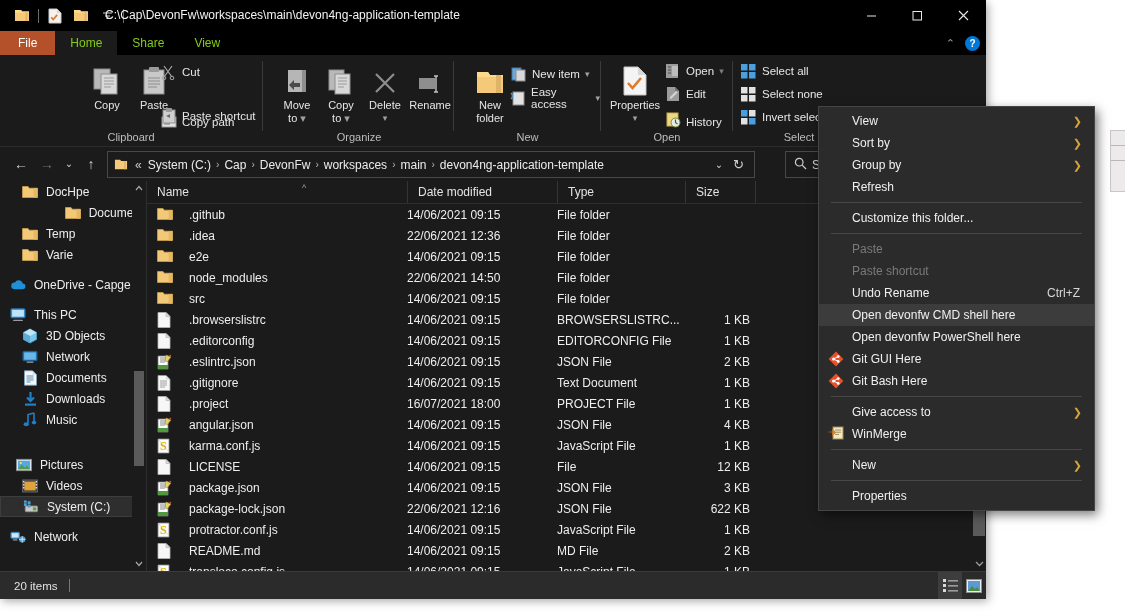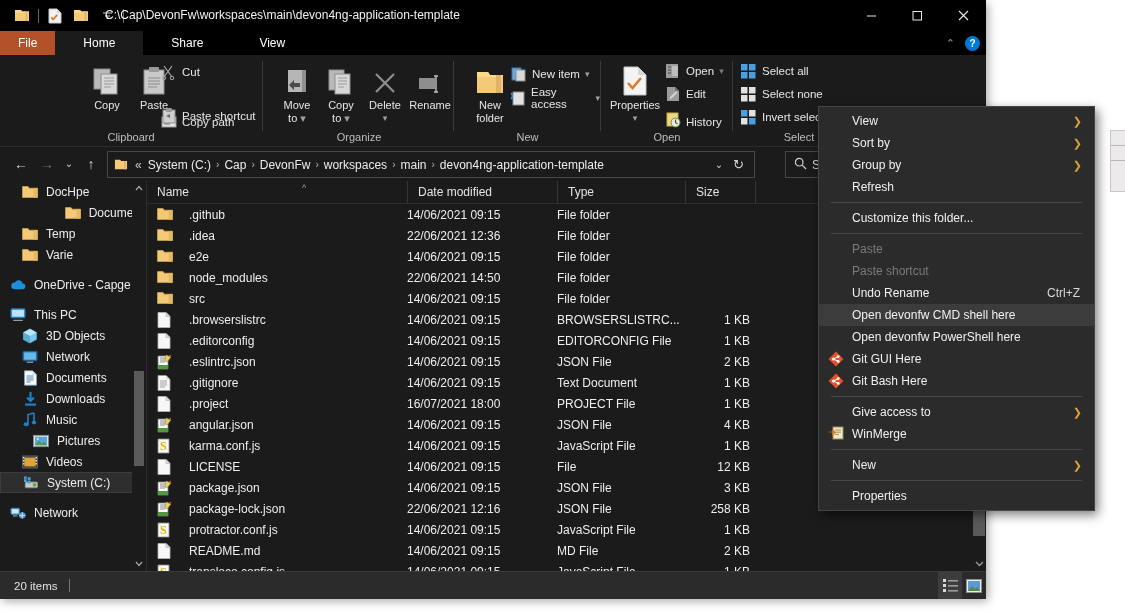--- a/index.html
+++ b/index.html
@@ -26,21 +26,21 @@
   .qat{position:absolute;top:0;left:0;height:31px;display:flex;align-items:center;padding-left:9px;gap:0px;}
   .qicon{width:26px;height:31px;display:flex;align-items:center;justify-content:center;}
   .sep-v{width:1px;height:14px;background:#6b6b6b;margin:0 3px;}
   #wintitle{position:absolute;left:105px;top:0;height:31px;line-height:31px;
             font-size:12px;color:#f2f2f2;white-space:nowrap;}
   .wbtns{position:absolute;right:0;top:0;height:31px;display:flex;}
   .wbtn{width:46px;height:31px;display:flex;align-items:center;justify-content:center;color:#eaeaea;font-size:12px;}
 
   
   #tabs{height:24px;background:#000;position:relative;display:flex;align-items:stretch;}
-  .tab{height:24px;line-height:24px;padding:0 28px;font-size:12px;color:#ffffff;}
+  .tab{height:24px;line-height:24px;padding:0 15px;font-size:12px;color:#84cc16;}
   .tab.file{background:#b4502a;color:#fff;padding:0 18px;}
   .tab.active{background:#1b1b1b;}
   .tabright{position:absolute;right:6px;top:0;height:24px;display:flex;align-items:center;gap:10px;}
   .caretup{color:#9a9a9a;font-size:11px;}
   .helpbtn{width:15px;height:15px;border-radius:50%;background:#0078d7;color:#fff;
            font-size:10px;font-weight:bold;display:flex;align-items:center;justify-content:center;}
 
   
   #ribbon{height:91px;background:#1b1b1b;position:relative;border-bottom:1px solid #2c2c2c;}
   .rgroup{position:absolute;top:0;height:91px;}
@@ -555,21 +555,21 @@
             <span class="nic">
               <svg width="14" height="16" viewBox="0 0 14 16">
                 <path d="M11 1v9.5" stroke="#1e80c8" stroke-width="1.6"></path>
                 <path d="M11 1l-6 1.5v9" stroke="#1e80c8" stroke-width="1.6" fill="none"></path>
                 <ellipse cx="3.2" cy="12.2" rx="2.6" ry="2" fill="#1e80c8"></ellipse>
                 <ellipse cx="11" cy="10.6" rx="2.3" ry="1.8" fill="#1e80c8"></ellipse>
               </svg>
             </span>
             <span>Music</span>
           </div>
-          <div class="nitem" style="padding-left: 33px;">
+          <div class="nitem" style="padding-left: 16px; margin-top: 24px;">
             <span class="nic">
               <svg width="17" height="14" viewBox="0 0 17 14">
                 <rect x="0.6" y="1" width="15.8" height="12" fill="#f0f0f0" stroke="#8c8c8c"></rect>
                 <rect x="2" y="2.4" width="13" height="9.2" fill="#56a8e0"></rect>
                 <path d="M2 11.6l4.3-5 3 3.2 2.3-2.2 3.4 4z" fill="#4f9c4a"></path>
                 <circle cx="5" cy="5" r="1.2" fill="#f5e36a"></circle>
               </svg>
             </span>
             <span>Pictures</span>
           </div>
@@ -824,21 +824,21 @@
                   <path d="M1 2h10v13H1z" fill="#ffffff" stroke="#7d7d7d" stroke-width=".8"></path>
                   <rect x="1" y="11" width="10" height="4" fill="#4f9a3d"></rect>
                   <path d="M3 4h6M3 6h6M3 8h5" stroke="#666" stroke-width=".8"></path>
                   <path d="M9 1l5 2-4 5-2-1z" fill="#e8d26a" stroke="#9a8a36" stroke-width=".6"></path>
                   <path d="M13 0.5l1.4 1-1 1.2-1.3-1z" fill="#d14b3a"></path>
                 </svg></span>
               <span>package-lock.json</span>
             </div>
             <div class="c2">22/06/2021 12:16</div>
             <div class="c3">JSON File</div>
-            <div class="c4">258 KB</div>
+            <div class="c4">622 KB</div>
           </div>
           <div class="frow">
             <div class="c1">
               <span class="ficon"><svg width="15" height="16" viewBox="0 0 15 16">
                   <path d="M1 1h11v14H1z" fill="#fbfbfb" stroke="#8b8b8b" stroke-width=".8"></path>
                   <text x="3" y="12" font-family="serif" font-size="12" font-weight="bold" fill="#d9b300">S</text>
                   <path d="M2 2l10 12" stroke="#e0c24a" stroke-width="1" opacity=".5"></path>
                 </svg></span>
               <span>protractor.conf.js</span>
             </div>

